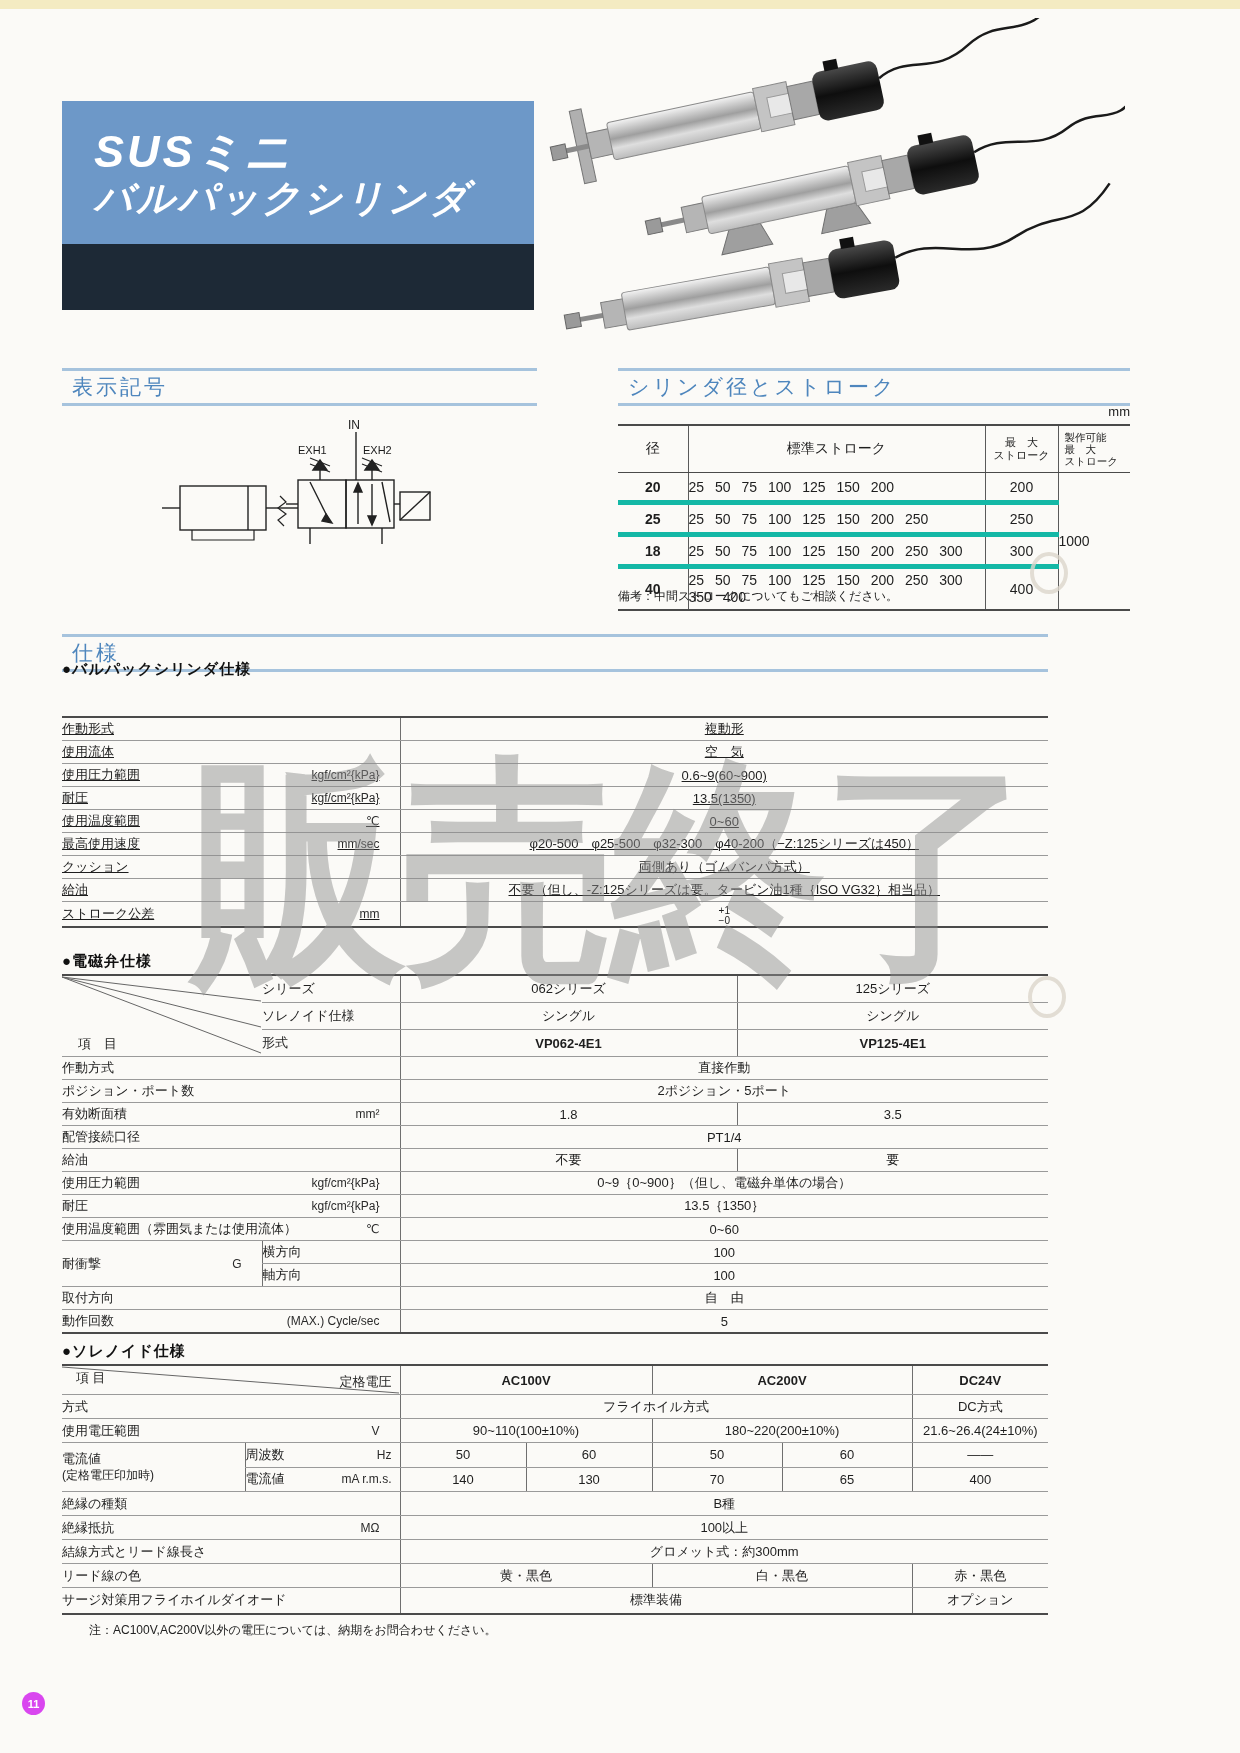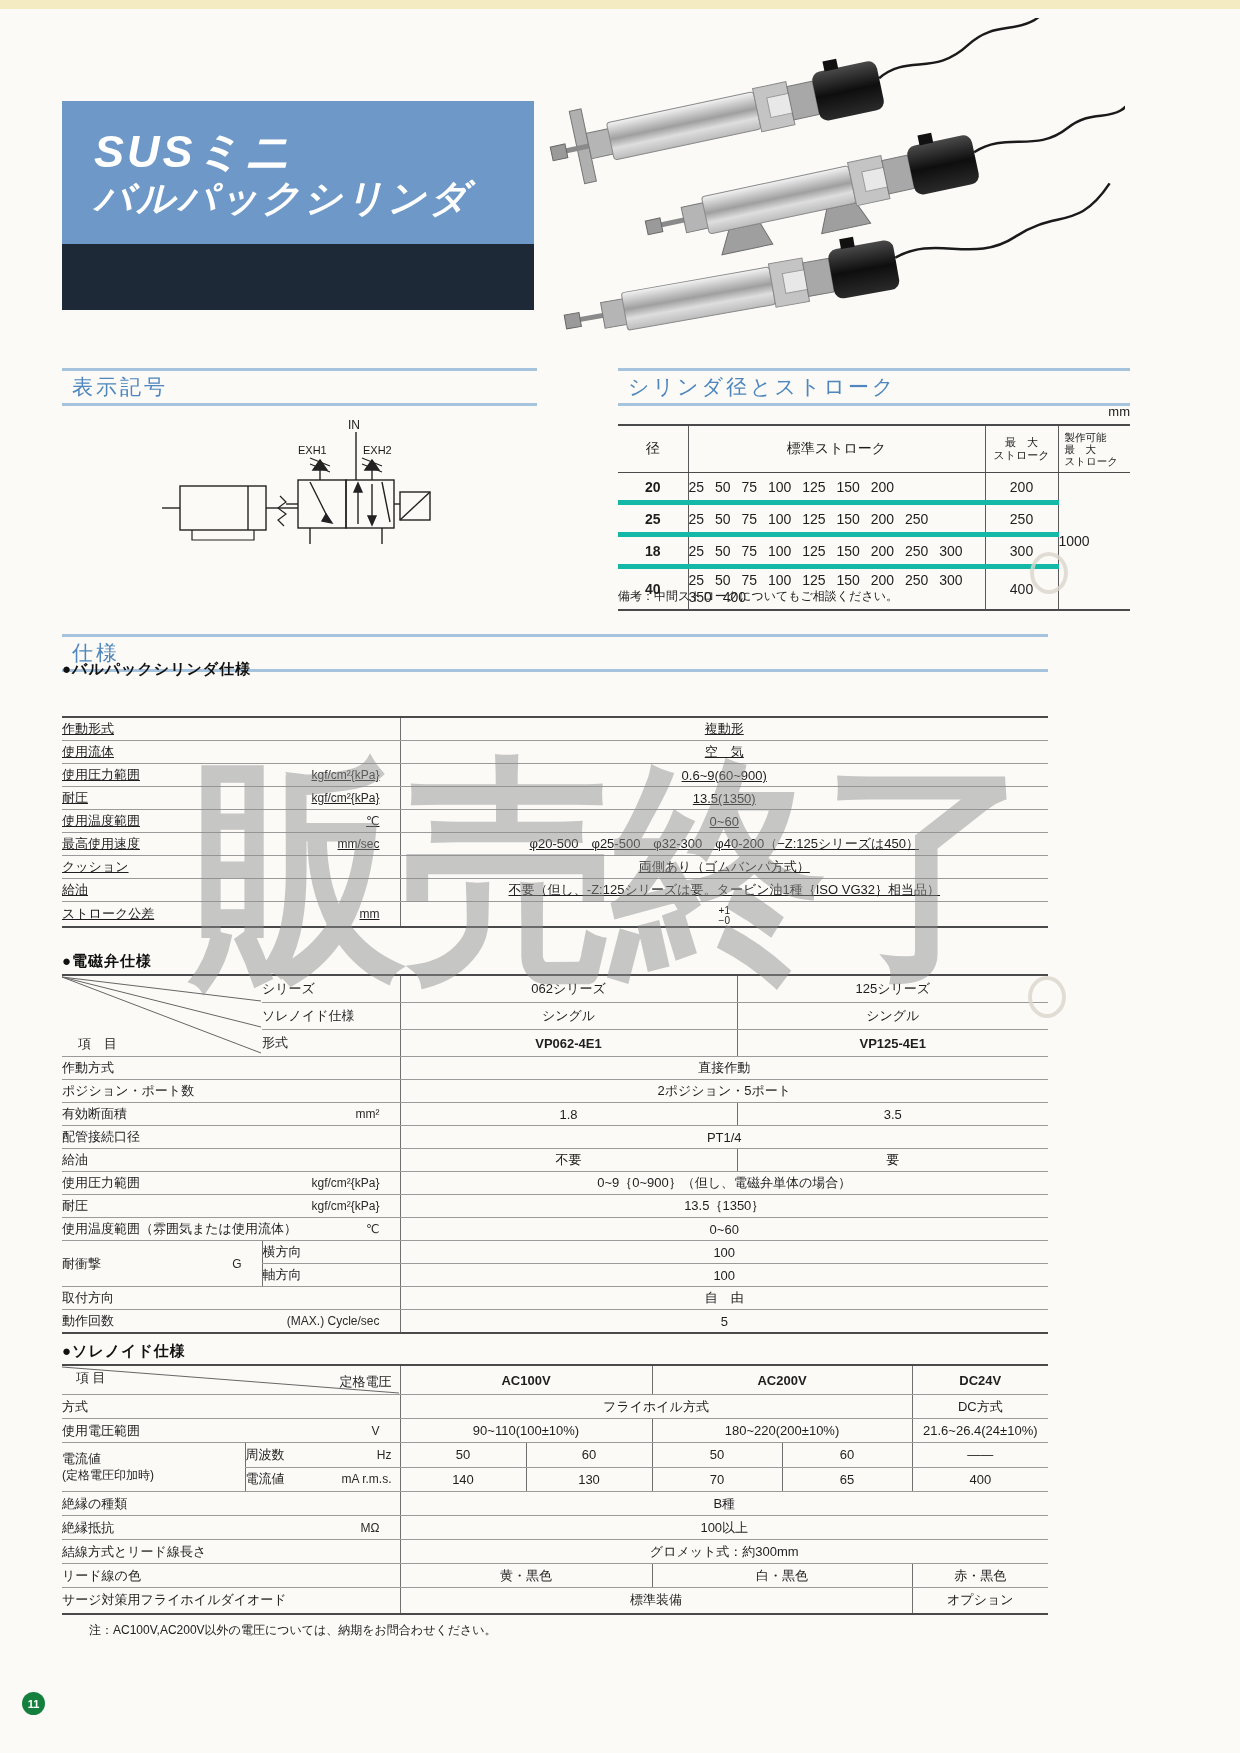--- a/index.html
+++ b/index.html
@@ -63,21 +63,21 @@
   .notetext{font-size:12px;color:#222;}
   .mmlbl{font-size:13px;text-align:right;}
 
   
   .watermark{left:192px;top:742px;width:870px;font-size:214px;line-height:232px;
              font-weight:bold;color:#8e8e8e;opacity:.48;letter-spacing:-4px;
              transform:scaleY(1.12);transform-origin:top left;z-index:40;pointer-events:none;
              white-space:nowrap;}
 
   
-  .pagenum{left:22px;top:1692px;width:23px;height:23px;border-radius:50%;background:#15803d;
+  .pagenum{left:22px;top:1692px;width:23px;height:23px;border-radius:50%;background:#d946ef;
            color:#fff;font-size:11px;display:flex;align-items:center;justify-content:center;
            font-weight:bold;}
 
   .ring{border:4px solid #dcd6ca;border-radius:50%;opacity:.8;background:transparent;}
 </style>
 </head>
 <body>
 
 <div class="page">
 

